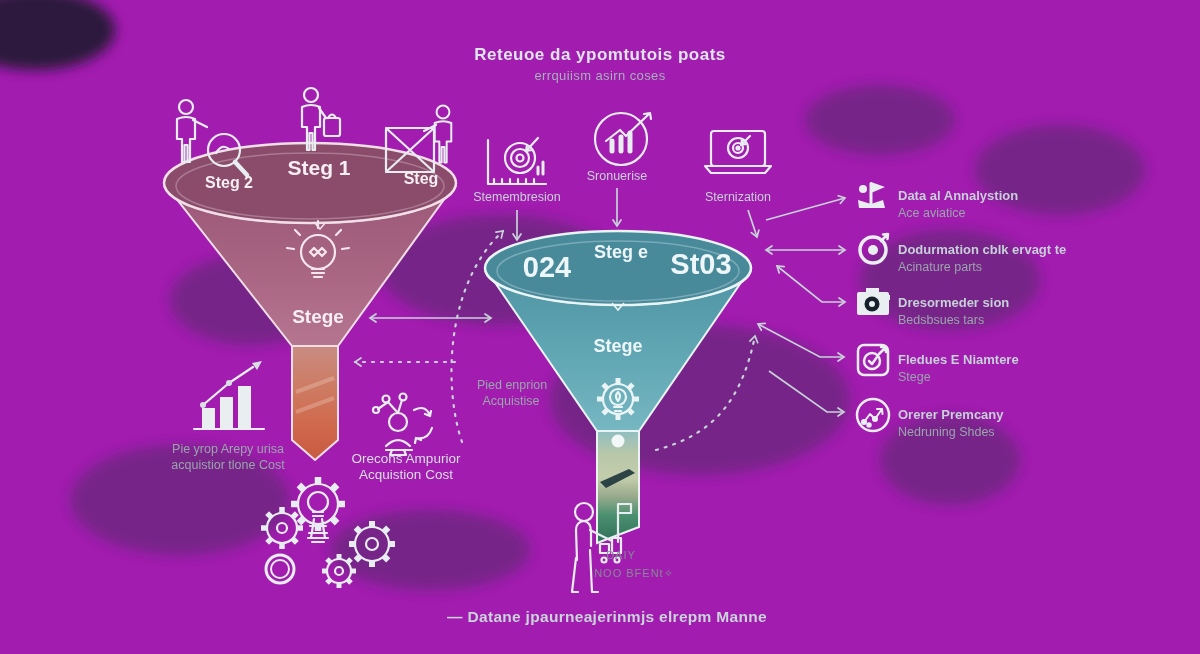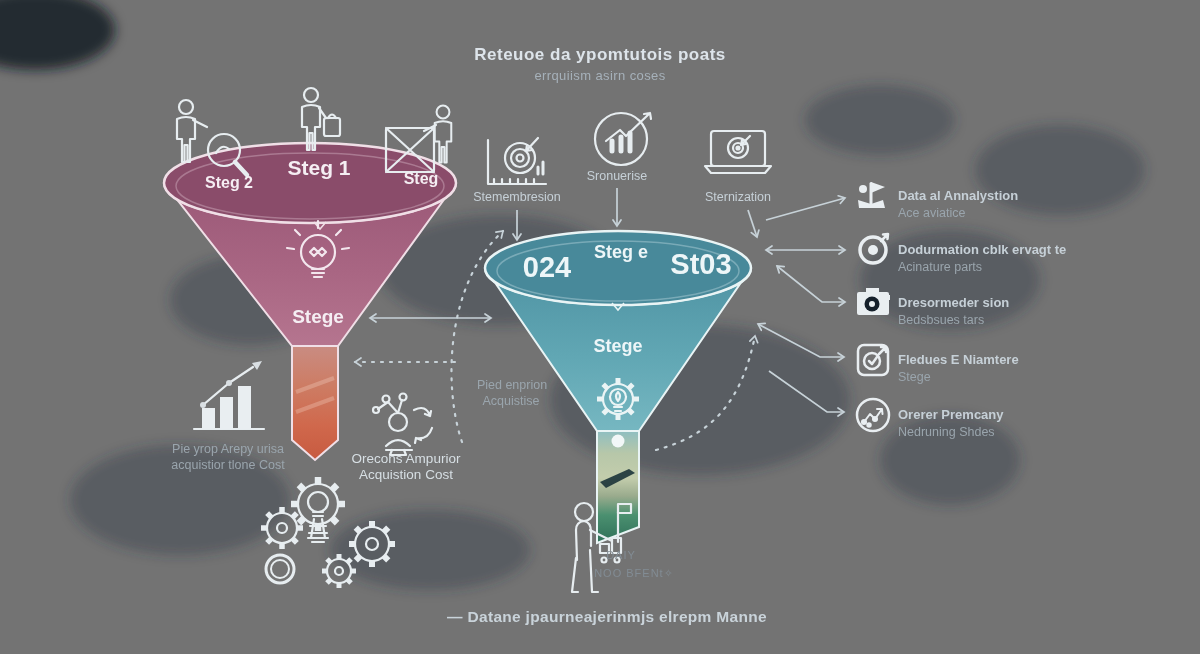--- a/index.html
+++ b/index.html
@@ -1,18 +1,18 @@
 <!DOCTYPE html>
 <html><head>
 <meta charset="utf-8">
 <style>
   html,body { margin:0; padding:0; background:#10161e; }
   #canvas {
     position:relative; width:1200px; height:654px; overflow:hidden;
-    background:#737373;
+    background:#a21caf;
     font-family:"Liberation Sans","DejaVu Sans",sans-serif;
   }
   svg { position:absolute; left:0; top:0; }
   .t  { font-family:"Liberation Sans","DejaVu Sans",sans-serif; }
   .b  { font-weight:bold; }
   .funL { fill:#f5eef3; }
   .funR { fill:#edf6f8; }
   .ttl  { fill:#dde4ea; letter-spacing:.5px; }
   .sub  { fill:#a6b1ba; letter-spacing:.4px; }
   .lbl  { fill:#c6d0d7; }

